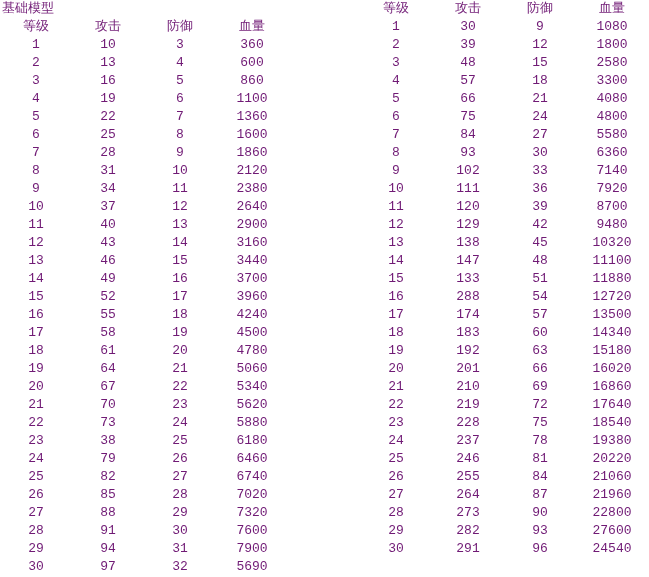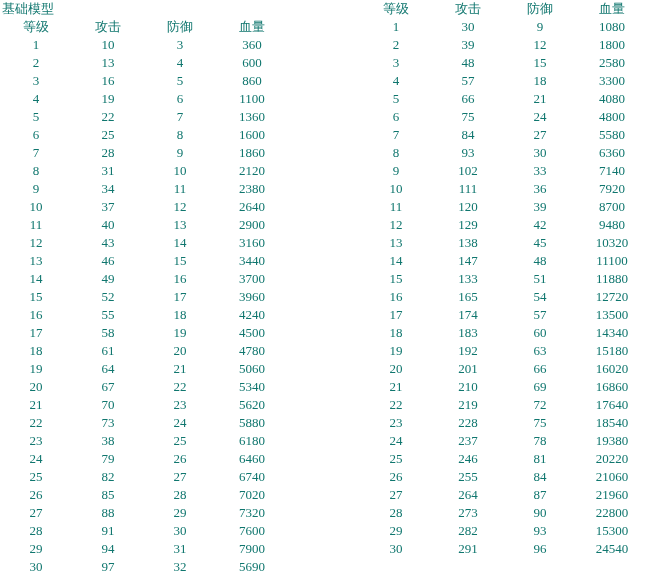--- a/index.html
+++ b/index.html
@@ -10,22 +10,22 @@
   body {
     width: 649px;
     height: 577px;
     overflow: hidden;
   }
   .sheet {
     position: relative;
     width: 649px;
     height: 577px;
     background: #ffffff;
-    color: #0f766e;
-    font-family: Liberation Serif, serif;
+    color: #701a75;
+    font-family: Liberation Mono, monospace;
     font-size: 13px;
   }
   table.stat-table {
     position: absolute;
     top: 0;
     border-collapse: collapse;
     table-layout: fixed;
   }
   table.stat-table.left  { left: 0;     width: 288px; }
   table.stat-table.right { left: 360px; width: 288px; }
@@ -358,21 +358,21 @@
         <td>11100</td>
       </tr>
         <tr class="data-row">
         <td>15</td>
         <td>133</td>
         <td>51</td>
         <td>11880</td>
       </tr>
         <tr class="data-row">
         <td>16</td>
-        <td>165</td>
+        <td>288</td>
         <td>54</td>
         <td>12720</td>
       </tr>
         <tr class="data-row">
         <td>17</td>
         <td>174</td>
         <td>57</td>
         <td>13500</td>
       </tr>
         <tr class="data-row">
@@ -438,21 +438,21 @@
         <tr class="data-row">
         <td>28</td>
         <td>273</td>
         <td>90</td>
         <td>22800</td>
       </tr>
         <tr class="data-row">
         <td>29</td>
         <td>282</td>
         <td>93</td>
-        <td>15300</td>
+        <td>27600</td>
       </tr>
         <tr class="data-row">
         <td>30</td>
         <td>291</td>
         <td>96</td>
         <td>24540</td>
       </tr>
       </tbody>
   </table>
 

